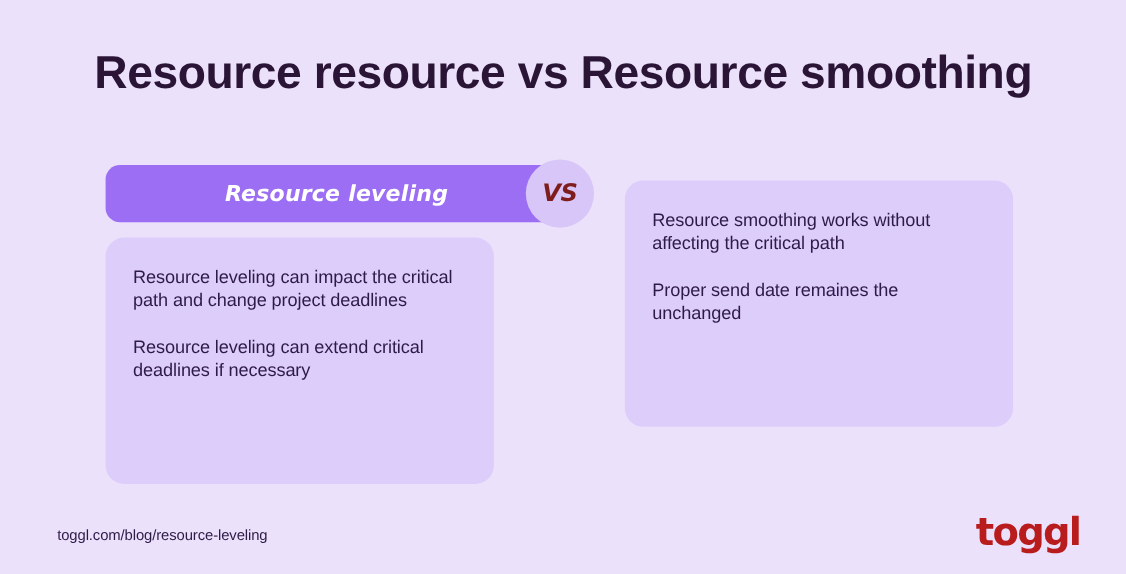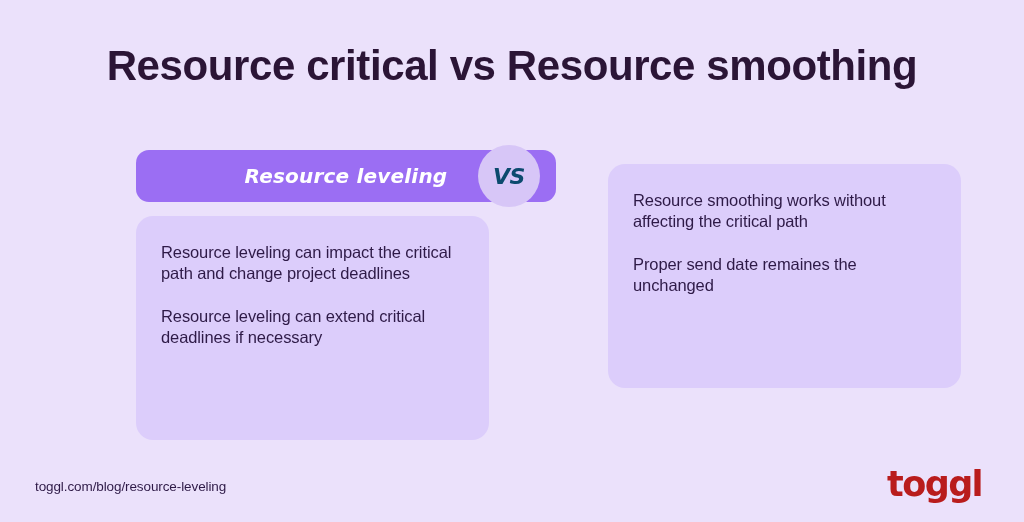--- a/index.html
+++ b/index.html
@@ -29,21 +29,20 @@
     letter-spacing: -0.4px;
     color: #2b1536;
     line-height: 1.12;
   }
 
   
   .column {
     position: absolute;
     top: 150px;
     width: 420px;
-    margin-left: 40px;
   }
   .column.left  { left: 96px; }
   .column.right { left: 568px; }
 
   .pill {
     height: 52px;
     border-radius: 13px;
     background: #9b6ef3;
     display: flex;
     align-items: center;
@@ -80,32 +79,32 @@
     position: absolute;
     left: 478px;
     top: 145px;
     width: 62px;
     height: 62px;
     border-radius: 50%;
     background: #d7c6f7;
     display: flex;
     align-items: center;
     justify-content: center;
-    color: #0c4a6e;
+    color: #7f1d1d;
     font-family: "DejaVu Sans", sans-serif;
     font-size: 22px;
     font-weight: bold;
     font-style: italic;
     letter-spacing: -0.5px;
   }
 
   
   .footer-url {
     position: absolute;
-    left: 35px;
+    left: 52px;
     bottom: 28px;
     font-family: "Liberation Sans", sans-serif;
     font-size: 13.5px;
     color: #2e1a47;
     letter-spacing: -0.1px;
   }
 
   .logo {
     position: absolute;
     right: 42px;
@@ -114,21 +113,21 @@
     font-size: 35px;
     font-weight: bold;
     color: #b91c1c;
     letter-spacing: -1.6px;
     line-height: 1;
   }
 </style>
 </head>
 <body>
 
-<h1 class="page-title">Resource critical vs Resource smoothing</h1>
+<h1 class="page-title">Resource resource vs Resource smoothing</h1>
 
 <div class="column left">
   <div class="pill">Resource leveling</div>
   <div class="card">
     <p class="bullet">Resource leveling can impact the critical path and change project deadlines</p>
     <p class="bullet">Resource leveling can extend critical deadlines if necessary</p>
   </div>
 </div>
 
 <div class="vs-badge">VS</div>

